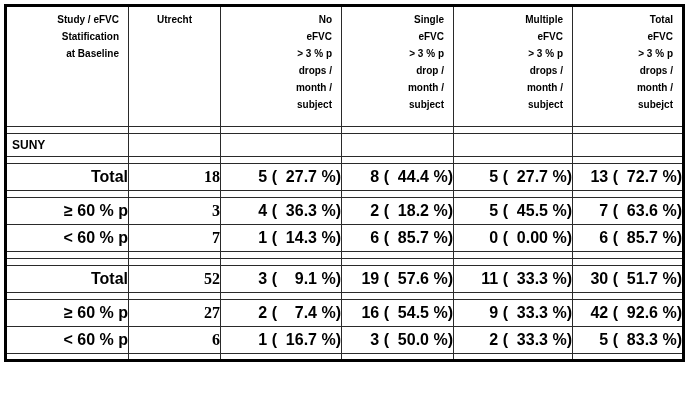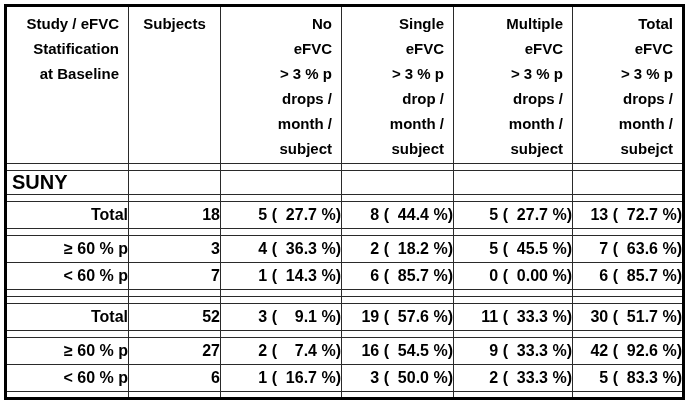--- a/index.html
+++ b/index.html
@@ -26,47 +26,47 @@
     color: #000000;
     font-weight: bold;
     padding: 0;
     overflow: hidden;
     box-sizing: border-box;
   }
   tr.header-row { height: 121px; }
   tr.header-row th {
     vertical-align: top;
     white-space: pre-line;
-    font-size: 15px;
-    line-height: 25px;
+    font-size: 10px;
+    line-height: 17px;
     text-align: right;
     padding: 4px 9px 2px 2px;
   }
   tr.header-row th.subjects-head {
     text-align: center;
     padding: 4px 2px 2px 2px;
   }
   tr.spacer-row { height: 7px; }
   tr.spacer-row td { padding: 0; font-size: 1px; line-height: 1px; }
   tr.section-row { height: 23px; }
   tr.section-row td.section-label {
     text-align: left;
-    font-size: 20px;
+    font-size: 12px;
     padding-left: 5px;
     vertical-align: middle;
   }
   tr.data-row { height: 27px; }
   tr.data-row td {
     font-size: 16px;
     vertical-align: middle;
     text-align: right;
     white-space: pre;
   }
   td.row-label   { padding-right: 15px; }
-  td.subj-val    { padding-right: 17px; }
+  td.subj-val    { padding-right: 17px; font-family: Liberation Serif, serif; }
   td.pct-val     { padding-right: 13px; }
 </style>
 </head>
 <body>
 
 <div class="table-wrap">
   <table class="efvc">
     <colgroup>
       <col style="width:123px">
       <col style="width:92px">
@@ -74,21 +74,21 @@
       <col style="width:112px">
       <col style="width:119px">
       <col style="width:111px">
     </colgroup>
 
     <tbody>
         <tr class="header-row">
       <th>Study / eFVC
 Statification
 at Baseline</th>
-      <th class="subjects-head">Subjects</th>
+      <th class="subjects-head">Utrecht</th>
       <th>No
 eFVC
 &gt; 3 % p
 drops /
 month /
 subject</th>
       <th>Single
 eFVC
 &gt; 3 % p
 drop /

